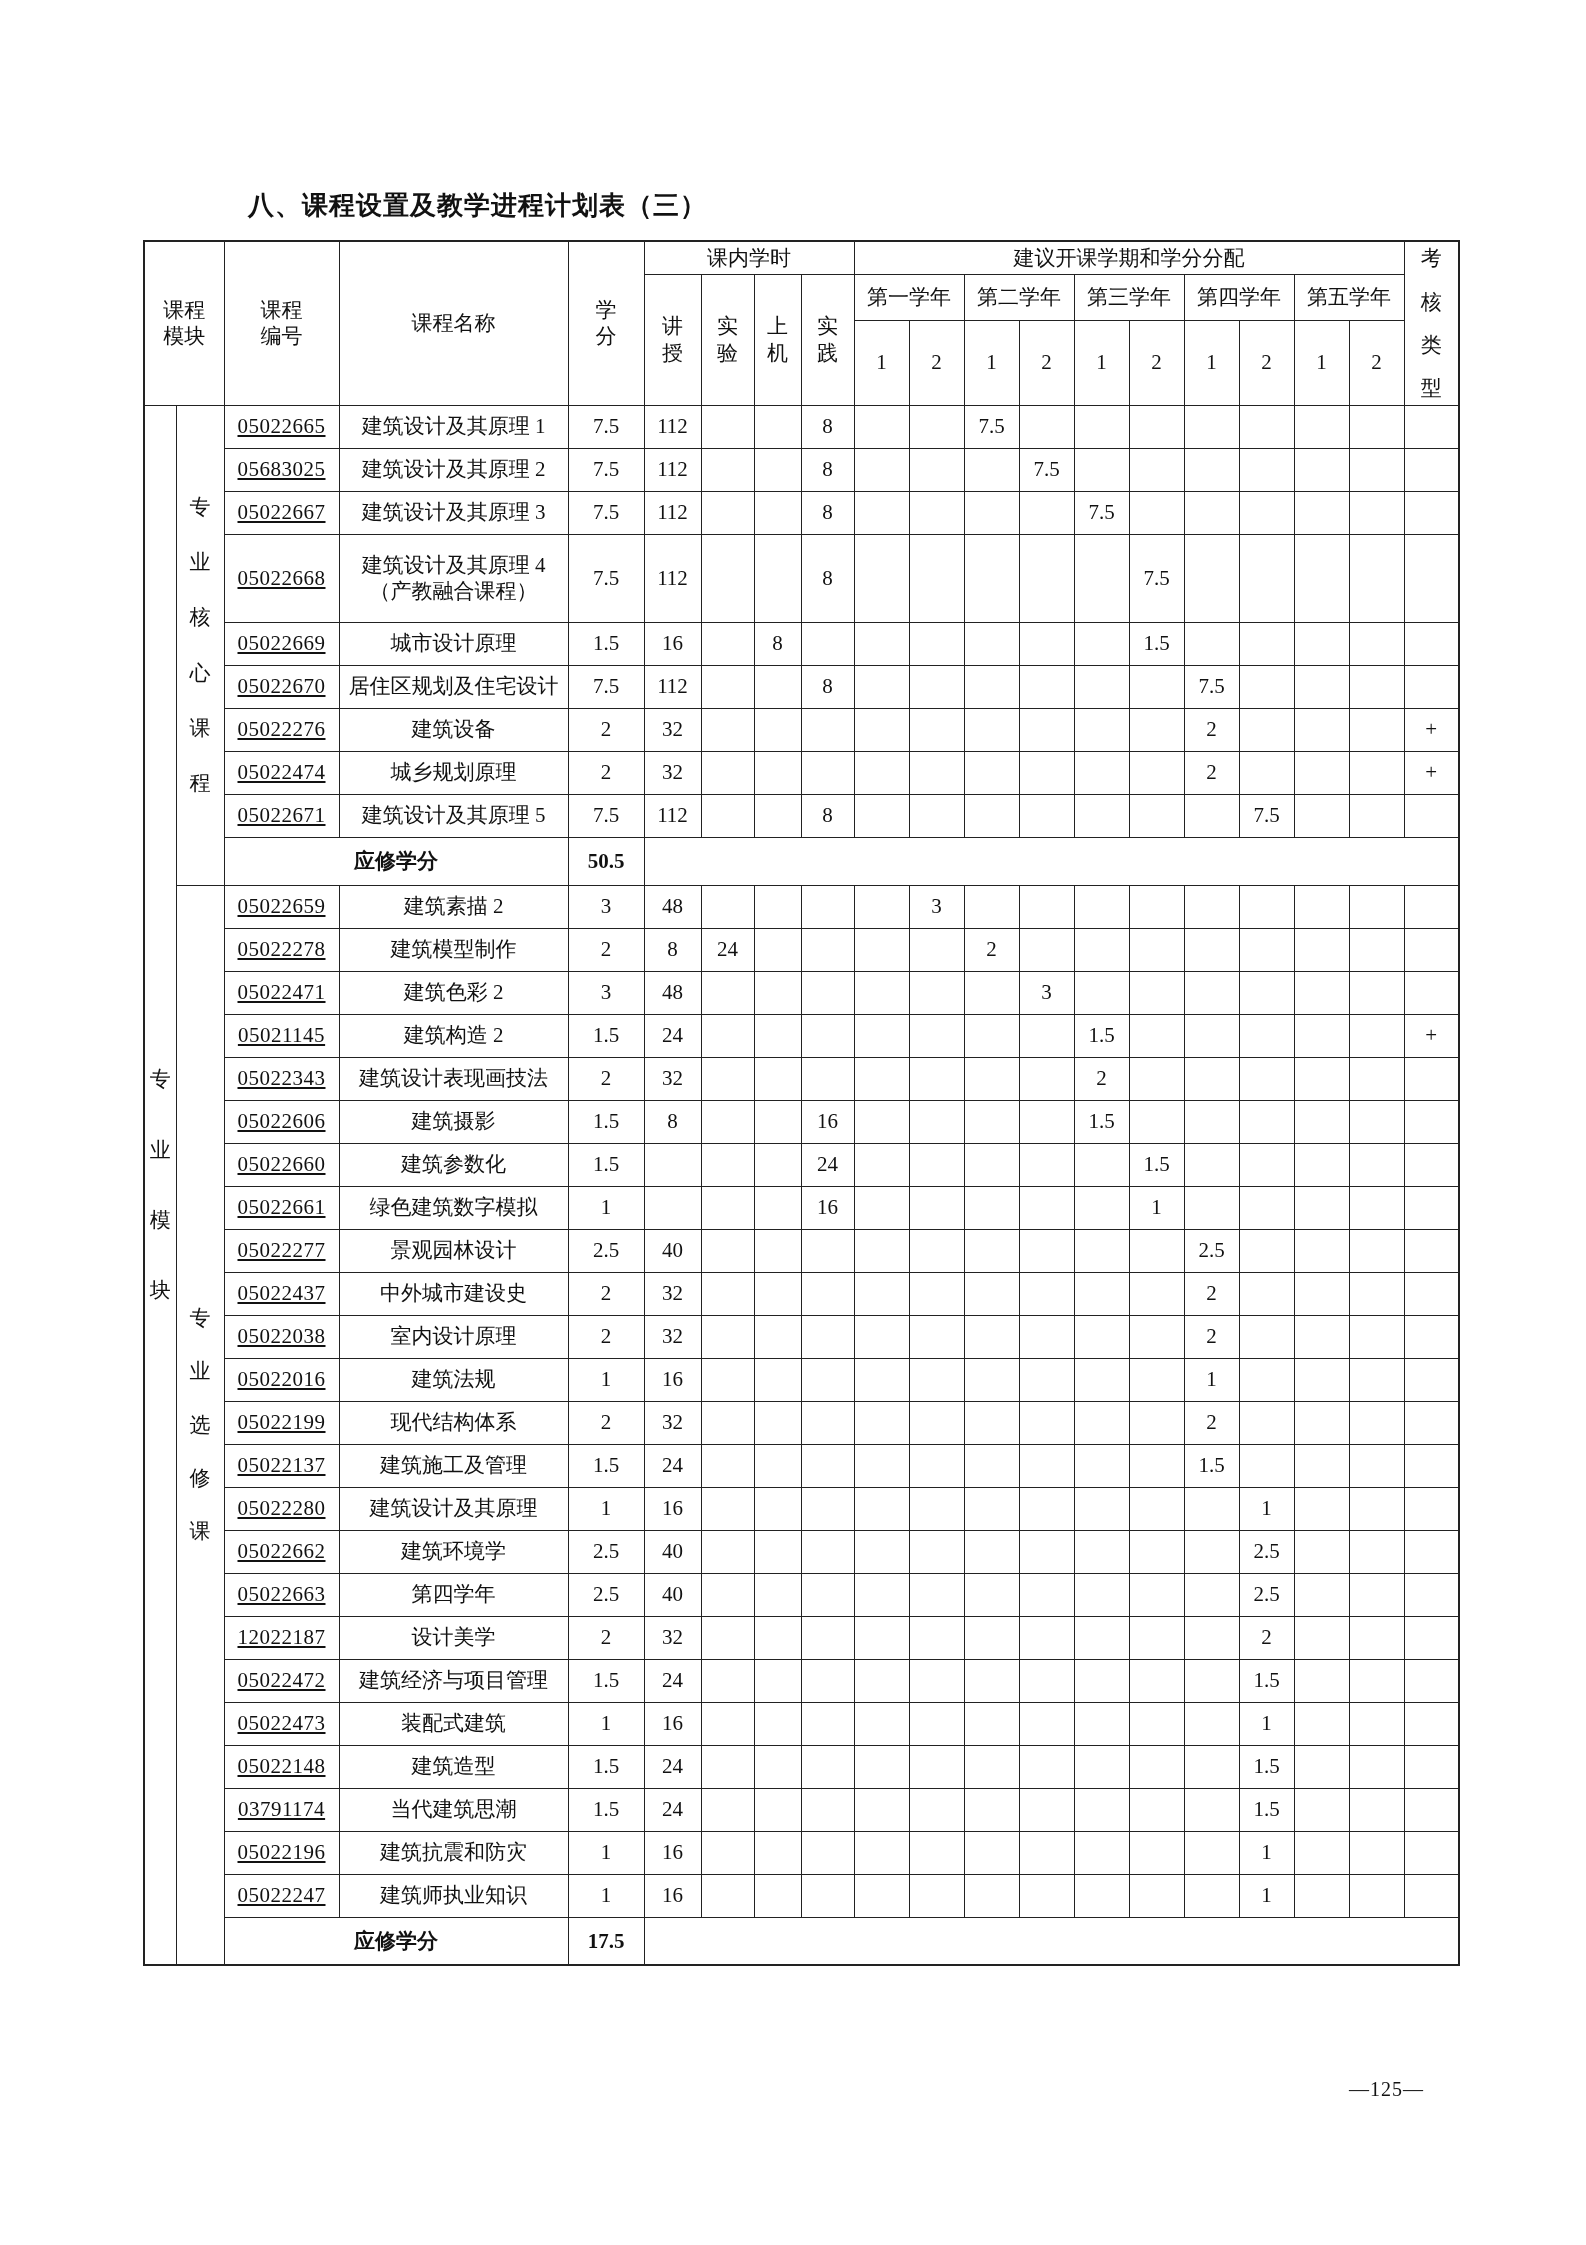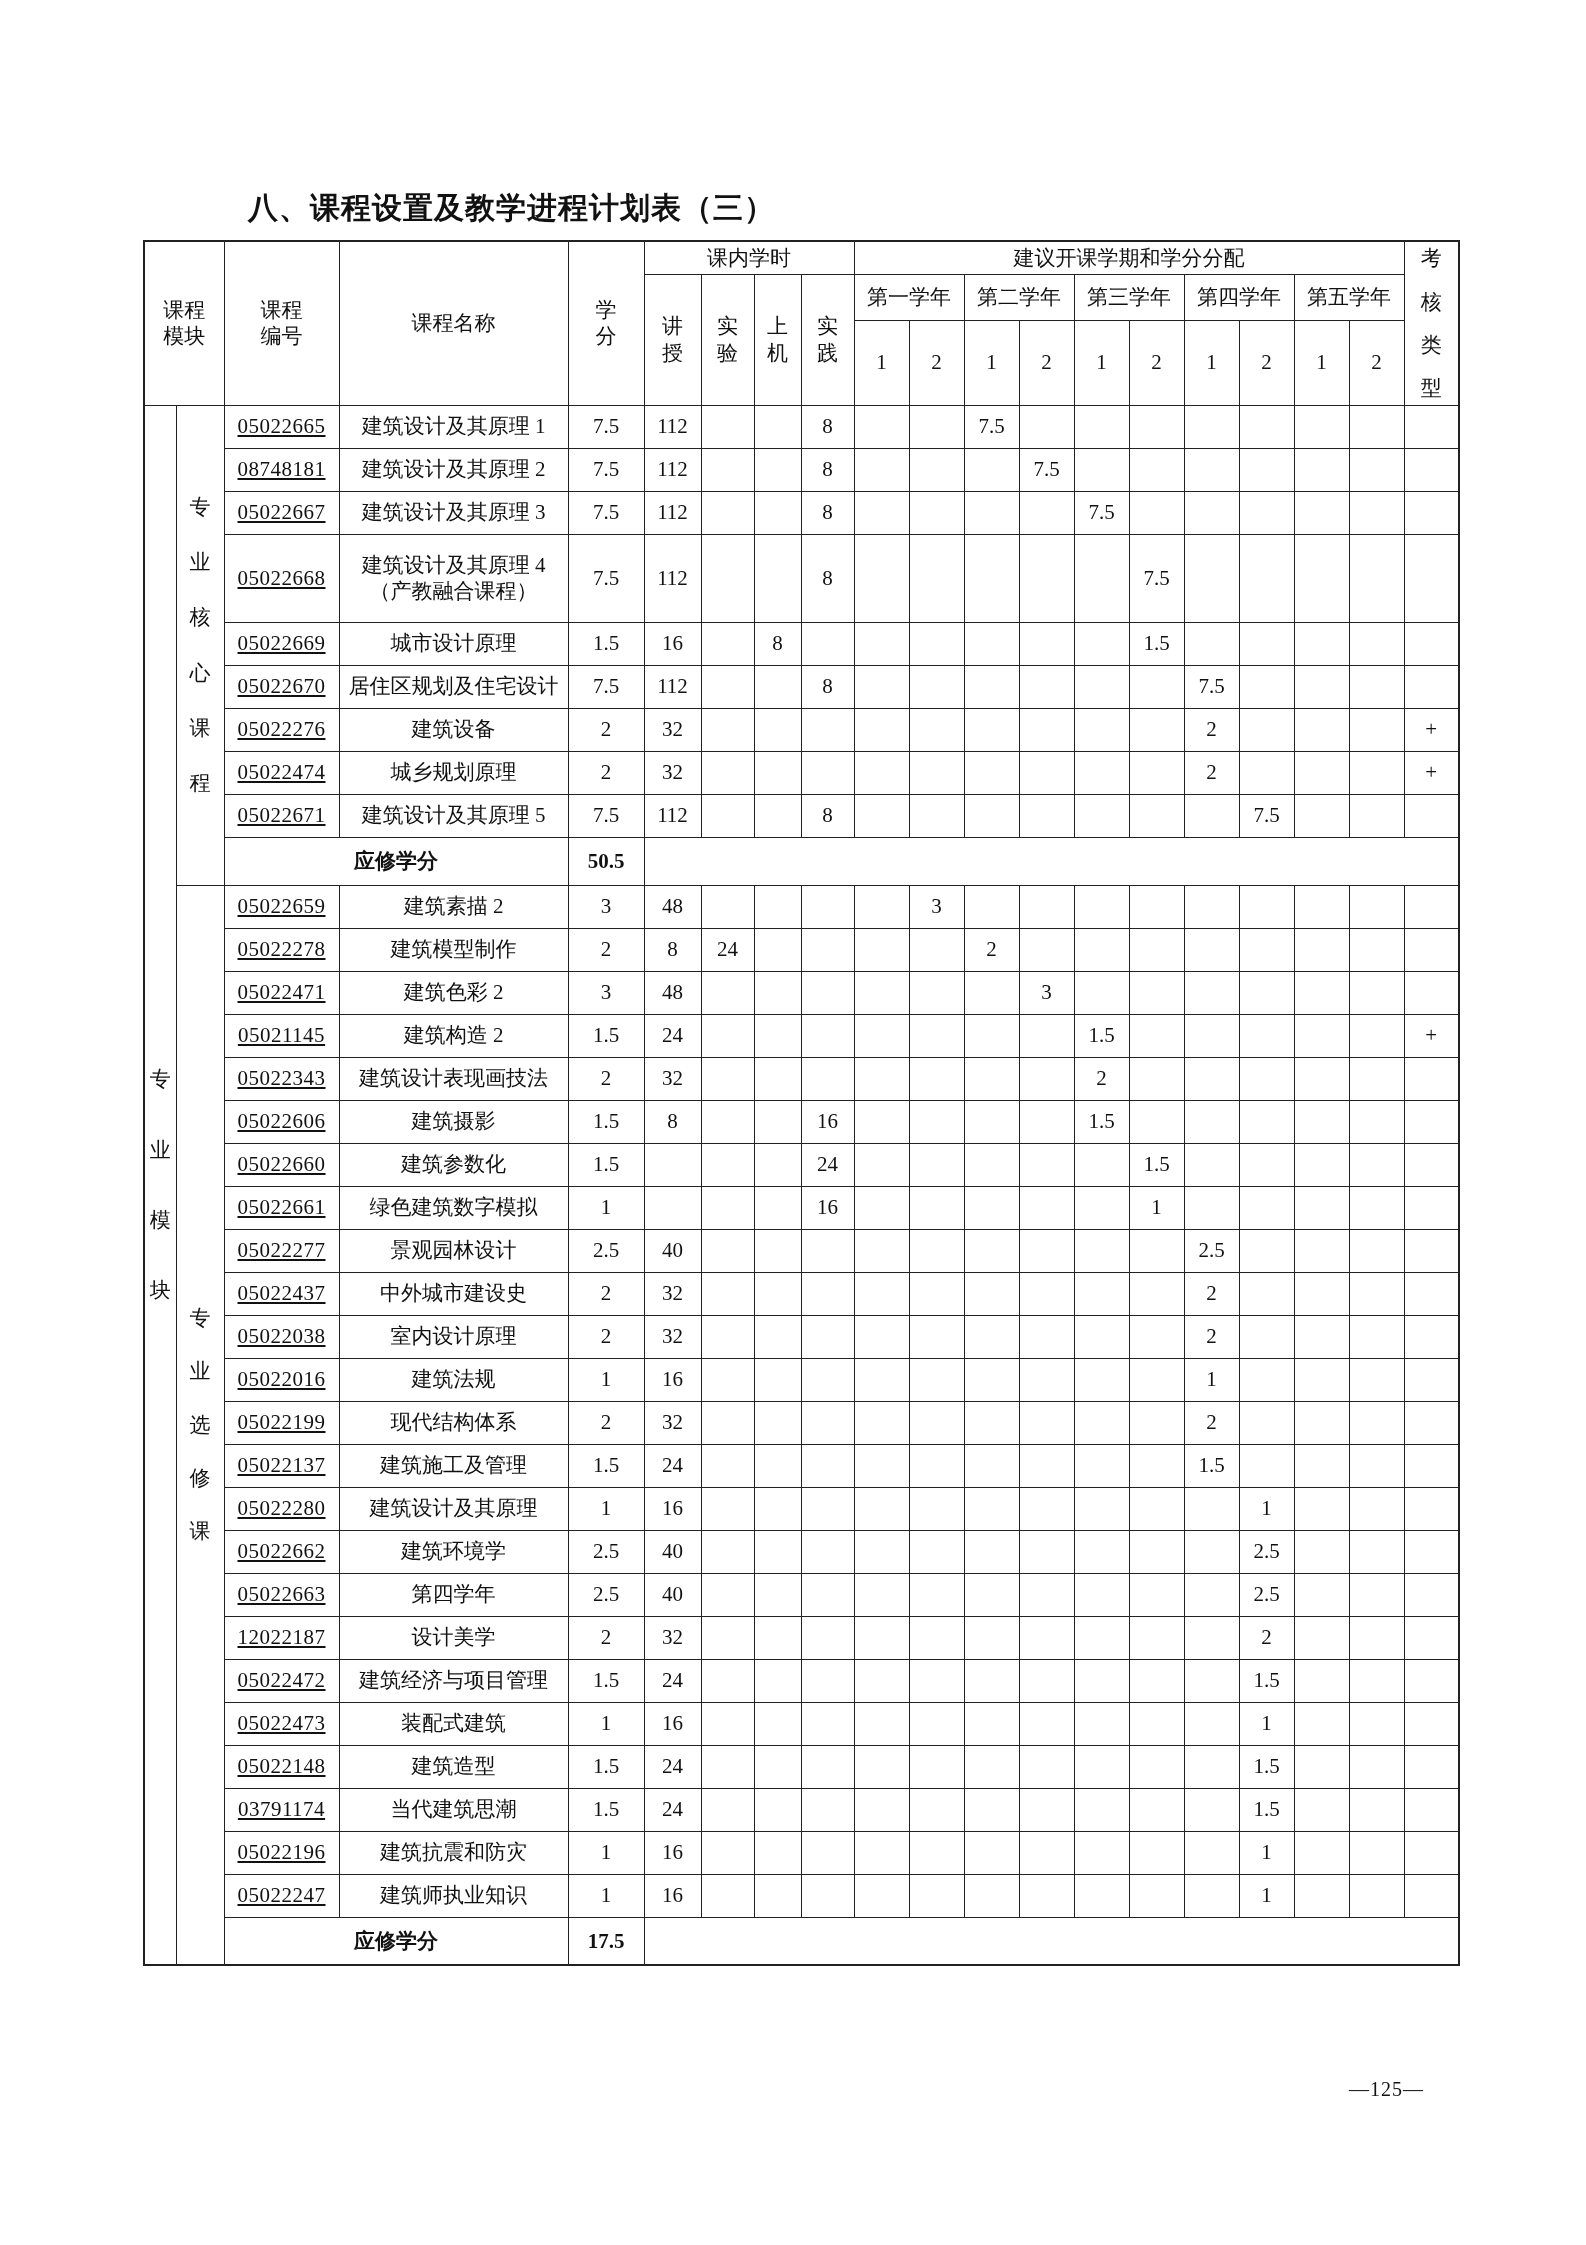--- a/index.html
+++ b/index.html
@@ -3,21 +3,21 @@
 <meta charset="utf-8">
 <style>
   html,body { margin:0; padding:0; }
   body {
     width:1586px; height:2245px; position:relative; background:#ffffff;
     font-family:"Liberation Serif", serif; color:#111;
   }
   .page-title {
     position:absolute; left:248px; top:188px;
     font-family:"Liberation Sans", sans-serif;
-    font-size:30px; font-weight:bold; letter-spacing:1px;
+    font-size:26px; font-weight:bold; letter-spacing:1px;
   }
   table.sched {
     position:absolute; left:143px; top:240px;
     border-collapse:collapse; table-layout:fixed;
     border:2.5px solid #222;
   }
   table.sched td {
     border:1.5px solid #222; padding:0; text-align:center;
     font-size:21px; line-height:1.25; overflow:hidden;
   }
@@ -155,21 +155,21 @@
         <td></td>
         <td></td>
         <td></td>
         <td></td>
         <td></td>
         <td></td>
         <td></td>
         <td></td>
       </tr>
       <tr>
-        <td class="num-cell">08748181</td>
+        <td class="num-cell">05683025</td>
         <td class="name-cell">建筑设计及其原理 2</td>
         <td>7.5</td>
         <td>112</td>
         <td></td>
         <td></td>
         <td>8</td>
         <td></td>
         <td></td>
         <td></td>
         <td>7.5</td>

